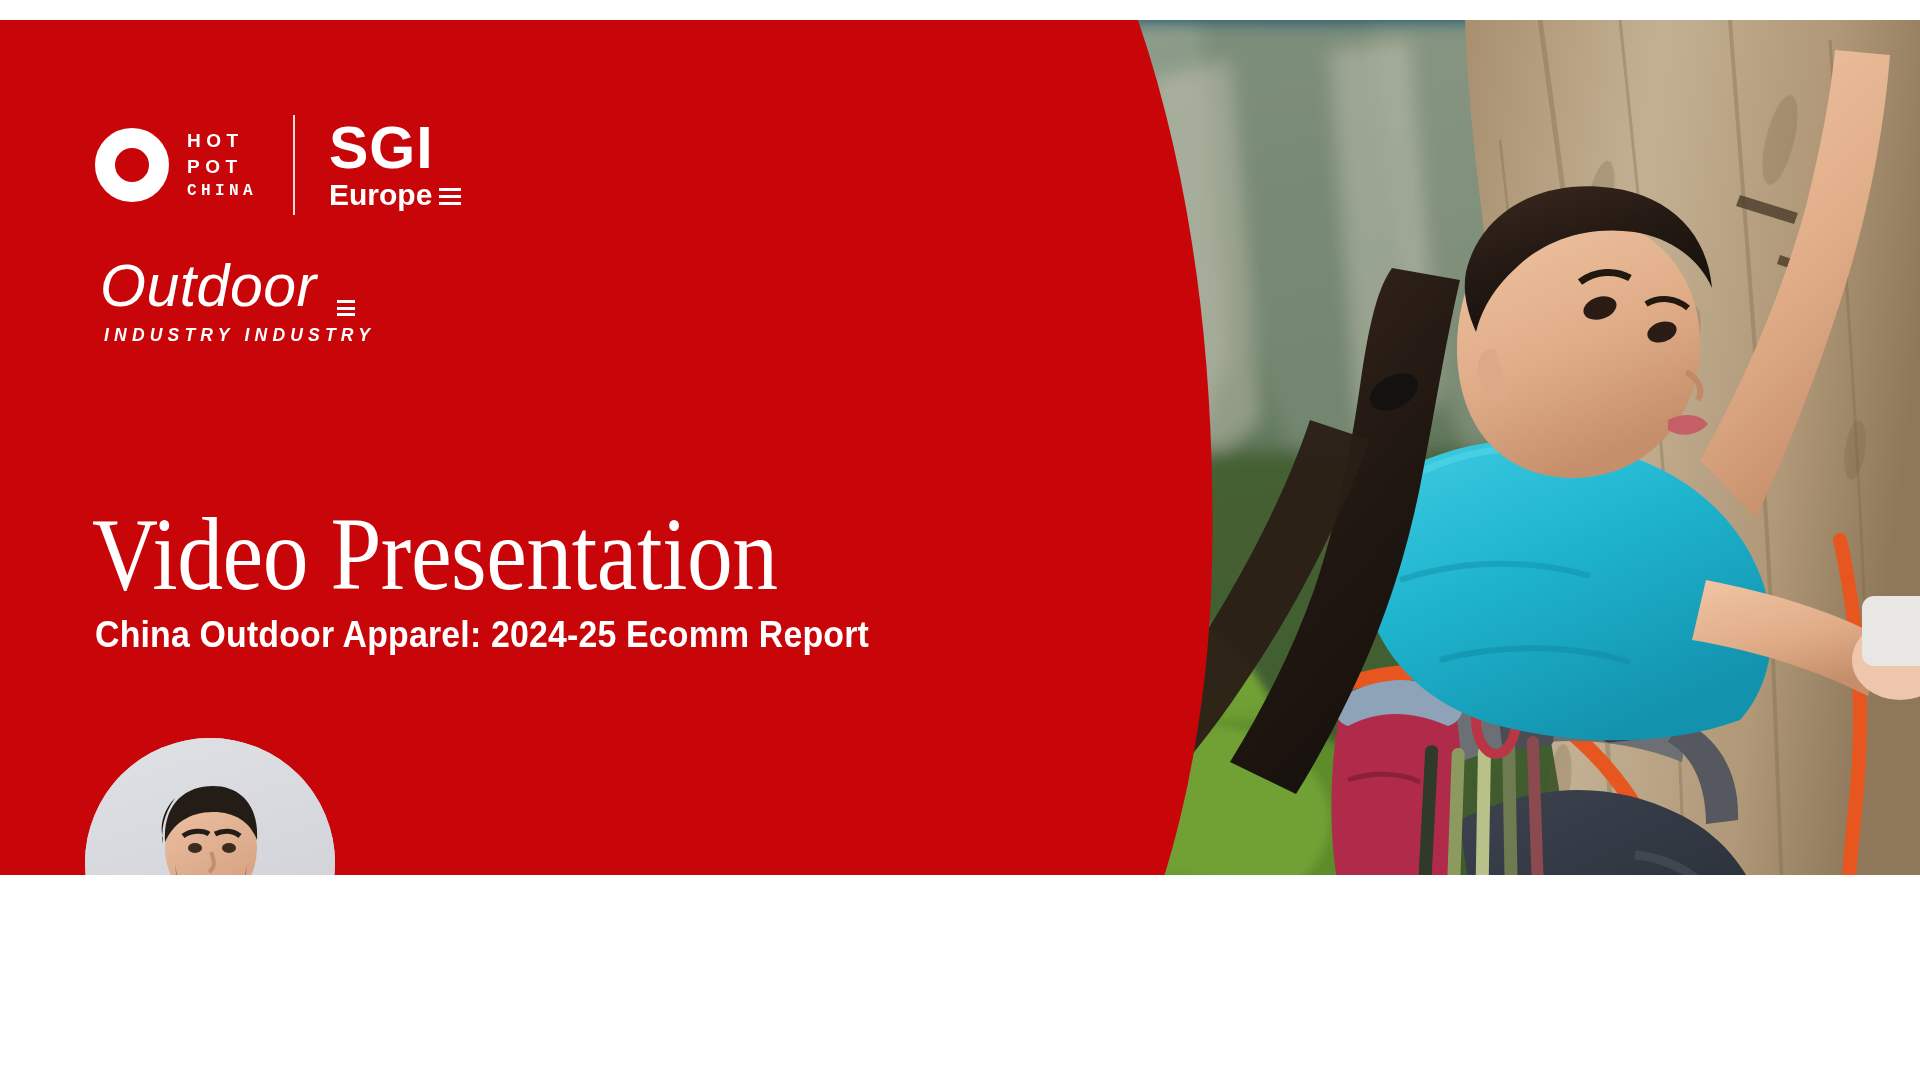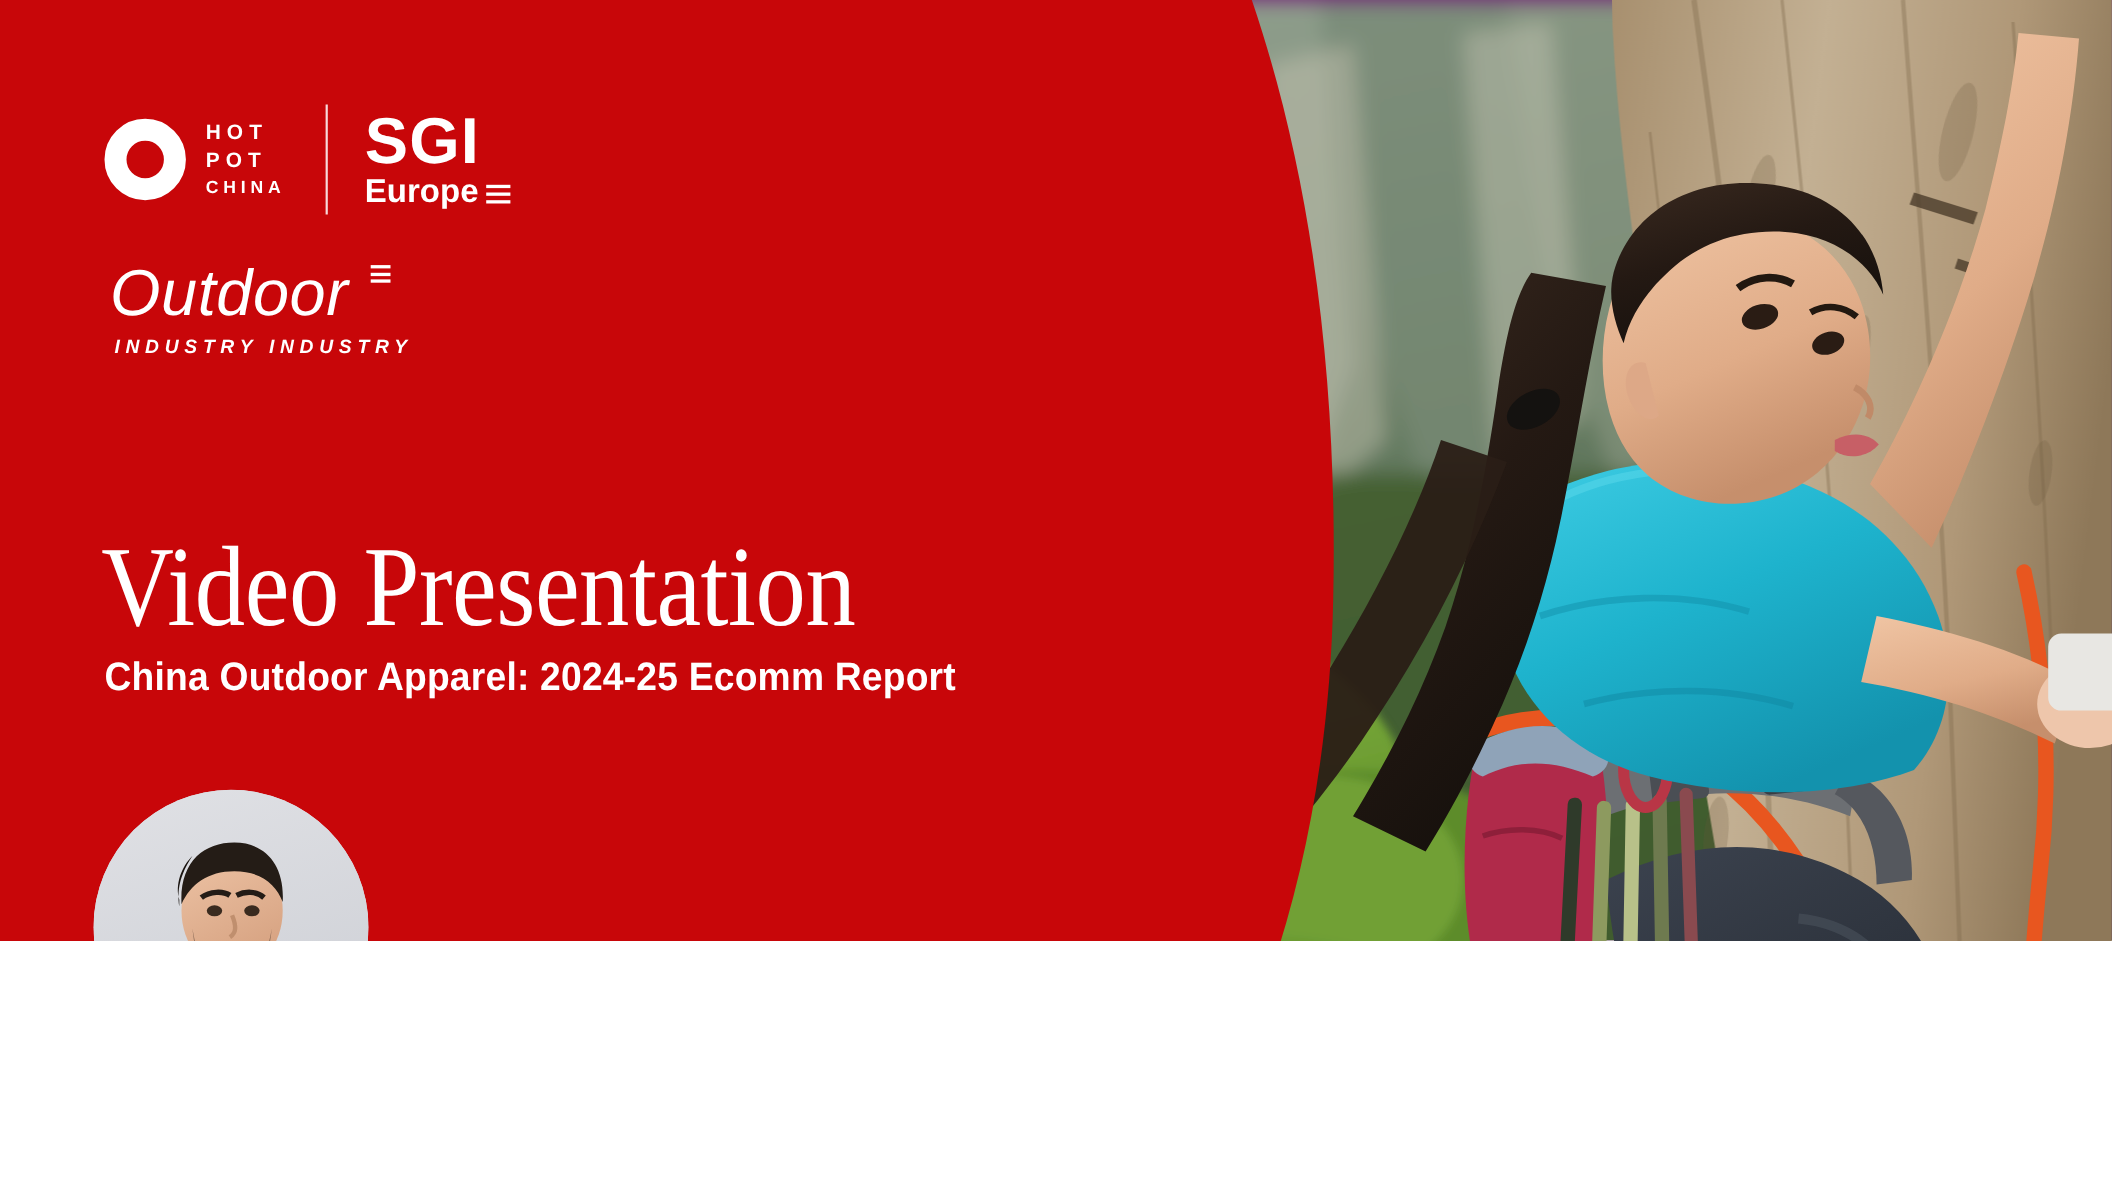--- a/index.html
+++ b/index.html
@@ -6,22 +6,23 @@
   html, body {
     margin: 0;
     padding: 0;
     background: #ffffff;
   }
   #slide {
     position: relative;
     width: 1920px;
     height: 855px;
     overflow: hidden;
-    background: #701a75;
-    font-family: "Liberation Sans", sans-serif;
+    background: #0c4a6e;
+    font-family: "Liberation Sans", sans-serif;
+    margin-top: 20px;
   }
 
   
   #photo {
     position: absolute;
     inset: 0;
     left: 900px;
     width: 1020px;
     height: 1080px;
     overflow: hidden;
@@ -75,21 +76,21 @@
   }
   .hotpot-words span {
     display: block;
     font-family: "Liberation Sans", sans-serif;
     font-weight: 700;
     font-size: 19px;
     letter-spacing: 5.5px;
     line-height: 1;
     color: #ffffff;
   }
-  .hotpot-words span.china { font-size: 16px; letter-spacing: 4.4px; }
+  .hotpot-words span.china { font-size: 16px; letter-spacing: 4.4px; font-family: Liberation Mono, monospace; }
 
   .logo-divider {
     width: 2px;
     height: 100px;
     background: rgba(255,255,255,0.85);
     margin: 0 34px 0 36px;
   }
 
   .sgi-lockup {
     display: flex;
@@ -132,21 +133,21 @@
   .bars i:nth-child(1) { width: 22px; }
   .bars i:nth-child(2) { width: 22px; }
   .bars i:nth-child(3) { width: 22px; }
 
   
   .oic-logo {
     position: absolute;
     left: 100px;
     top: 237px;
   }
-  .oic-top-row { display: flex; align-items: flex-start; gap: 12px; }
+  .oic-top-row { display: flex; align-items: flex-end; gap: 12px; }
   .oic-word {
     font-family: "Liberation Sans", sans-serif;
     font-style: italic;
     font-weight: 400;
     font-size: 59px;
     letter-spacing: 0.5px;
     line-height: 1;
     color: #ffffff;
   }
   .oic-bars {

